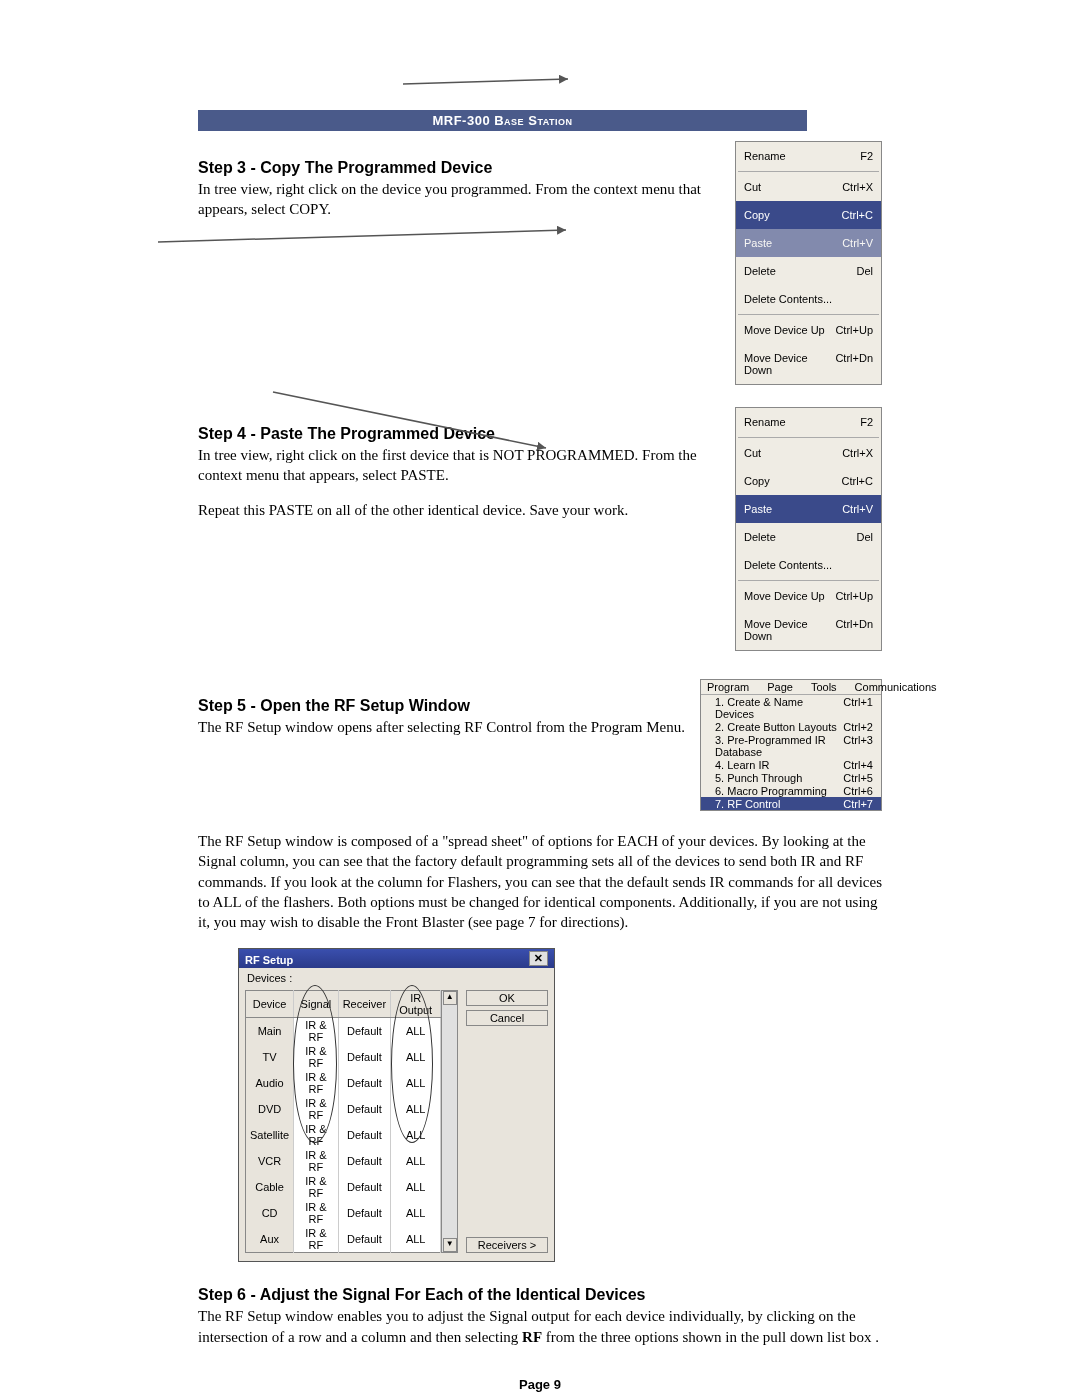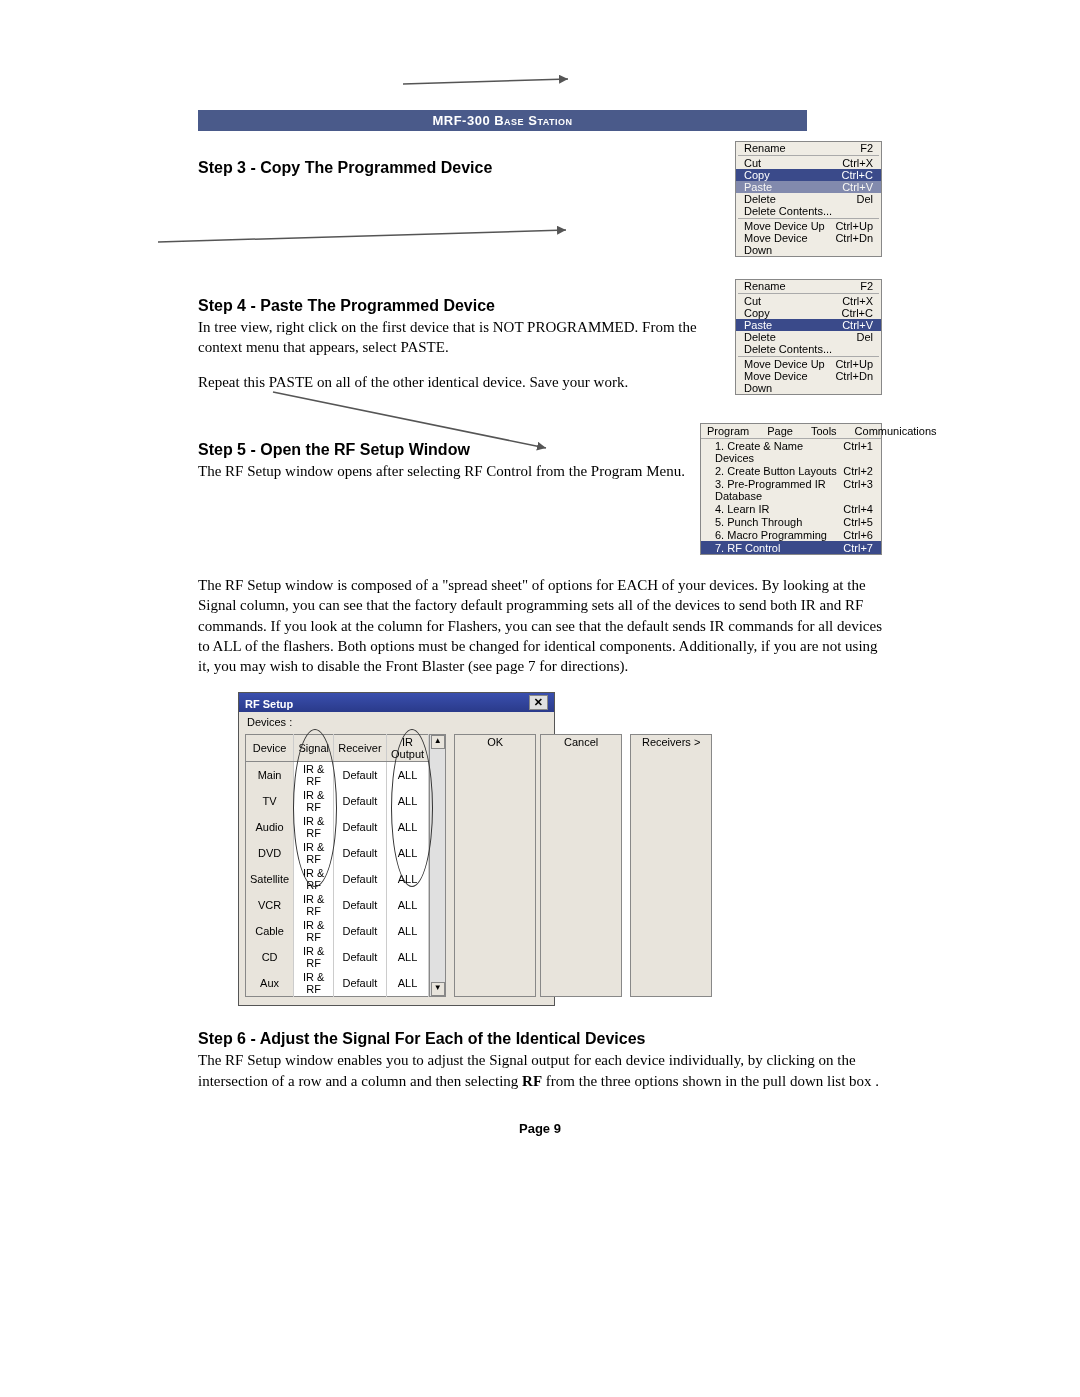--- a/index.html
+++ b/index.html
@@ -4,55 +4,56 @@
 <style>
 html,body{margin:0;padding:0;background:#fff;font-family:Georgia,'Times New Roman',serif;color:#000;font-size:15px}
 .page{width:944px;margin:0 auto;padding:110px 130px 0 130px;box-sizing:border-box;position:relative}
 .hdr-bar{background:#4a5a8a;color:#fff;font-family:Arial,Helvetica,sans-serif;font-size:13px;font-weight:bold;padding:3px 0;text-align:center;margin:0 75px 10px 0;letter-spacing:.5px;font-variant:small-caps}
 .step-head{font-family:Arial,Helvetica,sans-serif;font-weight:bold;font-size:16px;margin:18px 0 2px 0}
 .body-text{font-size:15px;line-height:1.35;margin:0}
 .two-col{display:flex;align-items:flex-start;gap:14px}
 .col-left{flex:1}
 .col-right{flex:0 0 auto}
 .ctx-menu{font-family:Arial,Helvetica,sans-serif;font-size:11px;background:#efece4;border:1px solid #888;width:145px;position:relative}
-.ctx-row{display:flex;justify-content:space-between;padding:0 8px}
+.ctx-row{display:flex;justify-content:space-between;padding:8px 8px}
 .ctx-row.hl{background:#3a4a8a;color:#fff}
 .ctx-sep{border-top:1px solid #aaa;margin:1px 2px}
 .arrow-svg{position:absolute;pointer-events:none}
 .prog-menu{font-family:Arial,Helvetica,sans-serif;font-size:11px;background:#efece4;border:1px solid #888;width:180px}
 .pm-bar{display:flex;gap:18px;padding:1px 6px;border-bottom:1px solid #aaa}
 .pm-row{display:flex;justify-content:space-between;padding:0.5px 8px 0.5px 14px}
 .pm-row.hl{background:#3a4a8a;color:#fff}
 .rf-window{font-family:Arial,Helvetica,sans-serif;font-size:11px;background:#e8e4dc;border:1px solid #555;width:315px;margin:16px 0 0 40px;position:relative}
 .rf-title{background:linear-gradient(#3a4fae,#2a3a8a);color:#fff;font-size:11px;font-weight:bold;padding:2px 6px;display:flex;justify-content:space-between;align-items:flex-end}
 .rf-close{background:#e0e0e0;color:#000;font-family:Arial;font-size:11px;padding:0 4px;border:1px solid #888}
 .rf-inner{padding:6px 6px 8px 6px;display:flex;gap:8px}
 .rf-table-wrap{flex:1}
 .rf-table{border:1px solid #888;background:#fff;width:100%;border-collapse:collapse;font-size:11px}
 .rf-table th,.rf-table td{border-right:1px solid #ccc;padding:1px 4px;text-align:center;font-weight:normal}
 .rf-table th{background:#e8e4dc;border-bottom:1px solid #888}
 .rf-table td:first-child{background:#e8e4dc}
 .rf-scroll{width:16px;background:#e0e0e0;border:1px solid #888;display:flex;flex-direction:column;justify-content:space-between;align-items:center;font-size:9px}
 .rf-scroll-btn{background:#e8e4dc;border:1px solid #888;width:12px;height:12px;font-size:8px;text-align:center;line-height:10px}
-.rf-btns{display:flex;flex-direction:row;gap:4px}
+.rf-btns{display:flex;flex-direction:column;gap:4px}
 .rf-btn{background:#e8e4dc;border:1px solid #888;font-size:11px;padding:1px 10px;min-width:60px;text-align:center}
 .rf-spacer{flex:1}
 .circle{position:absolute;border:1px solid #333;border-radius:50%;pointer-events:none}
 .page-num{text-align:center;font-family:Arial,Helvetica,sans-serif;font-weight:bold;font-size:13px;margin-top:30px}
 </style>
 </head>
 <body>
 
 <div class="page">
 
   <div class="hdr-bar">MRF-300 Base Station</div>
 
   <div class="two-col">
     <div class="col-left">
       <div class="step-head">Step 3 - Copy The Programmed Device</div>
+      <p class="body-text">In tree view, right click on the device you programmed. From the context menu that appears, select COPY.</p>
     </div>
     <div class="col-right">
       <div class="ctx-menu">
         <div class="ctx-row">
             <span>Rename</span>
             <span>F2</span>
           </div>
         <div class="ctx-sep"></div>
         <div class="ctx-row">
             <span>Cut</span>

